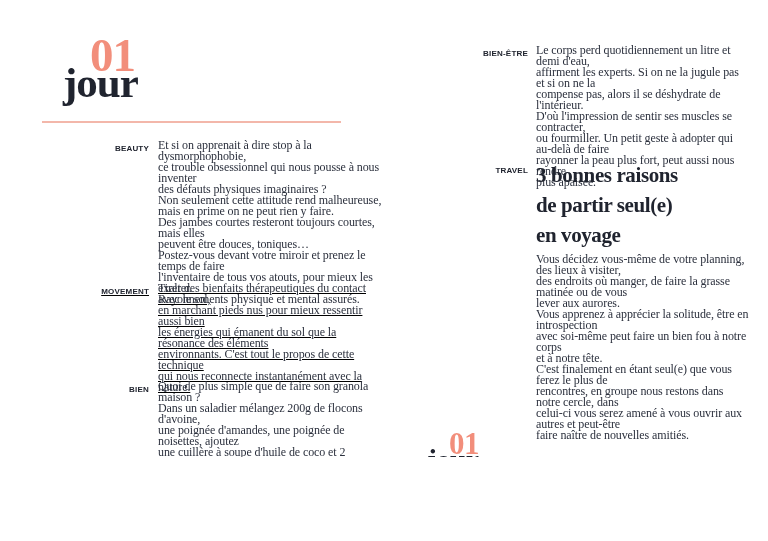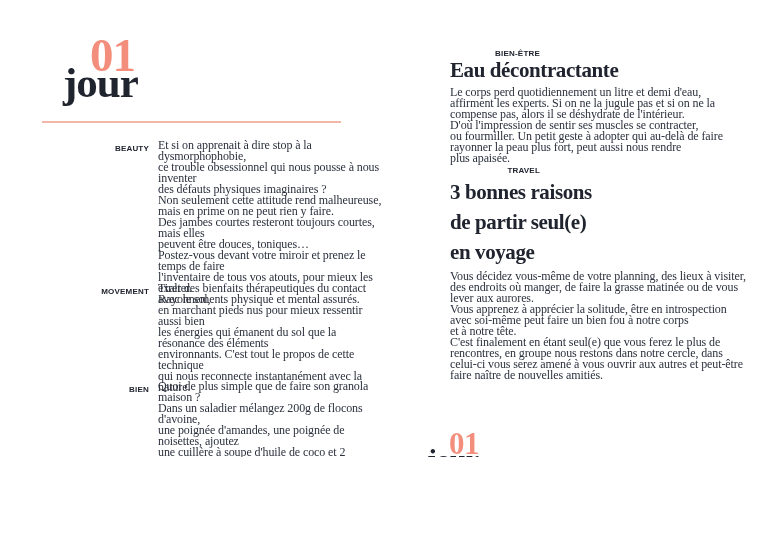--- a/index.html
+++ b/index.html
@@ -28,23 +28,23 @@
     font-size:43px;line-height:1;font-weight:bold;color:var(--dark);letter-spacing:-1px;
   }
 
   .rule{position:absolute;}
   .rule-left{left:42px;top:121px;width:299px;height:2px;background:var(--line-top);}
   .rule-right{left:428px;top:507px;width:264px;height:1px;background:var(--line-bottom);}
 
   
   .sec{position:absolute;display:flex;align-items:flex-start;}
   .sec-left{left:54px;width:332px;}
-  .sec-right{left:450px;width:312px;flex-direction:column;}
+  .sec-right{left:438px;width:312px;}
   .sec-beauty{top:136px;}
-  .sec-movement{top:279px;}
+  .sec-movement{top:279px;text-decoration:underline;}
   .sec-food{top:377px;}
   .sec-bienetre{top:41px;}
   .sec-travel{top:158px;}
 
   .sec-label{
     flex:0 0 auto;width:95px;margin-right:9px;padding-top:9px;
     font-family:"Liberation Sans",sans-serif;font-size:8px;font-weight:bold;
     letter-spacing:0.2px;color:var(--dark);text-align:right;line-height:1;
   }
   .sec-right .sec-label{width:90px;margin-right:8px;}
@@ -134,21 +134,20 @@
 du four préalablement huilée.
 Laissez cuire 20 minutes à180°C en remuant toutes les 5
 minutes. Attendez que le mélange refroidisse et ajoutez
 chocolat et fruits secs à volonté !</p>
     </div>
   </section>
 
   <section class="sec sec-right sec-bienetre">
     <div class="sec-label">BIEN-ÊTRE</div>
     <div class="sec-content">
-      <h2 class="sec-title">Eau décontractante</h2>
       <p class="sec-body">Le corps perd quotidiennement un litre et demi d'eau,
 affirment les experts. Si on ne la jugule pas et si on ne la
 compense pas, alors il se déshydrate de l'intérieur.
 D'où l'impression de sentir ses muscles se contracter,
 ou fourmiller. Un petit geste à adopter qui au-delà de faire
 rayonner la peau plus fort, peut aussi nous rendre
 plus apaisée.</p>
     </div>
   </section>
 

